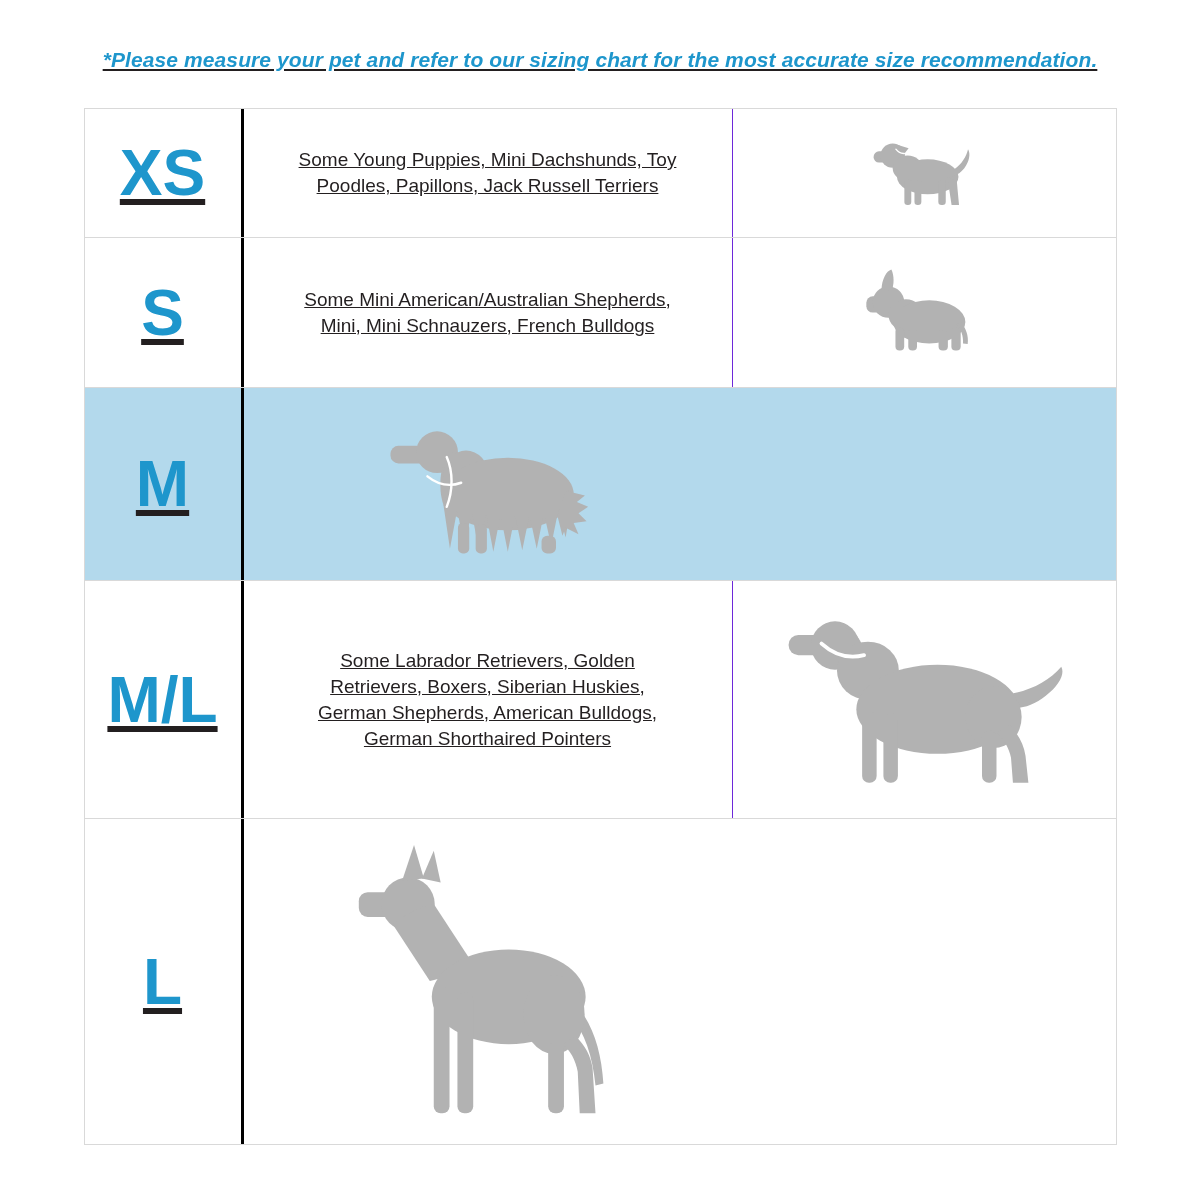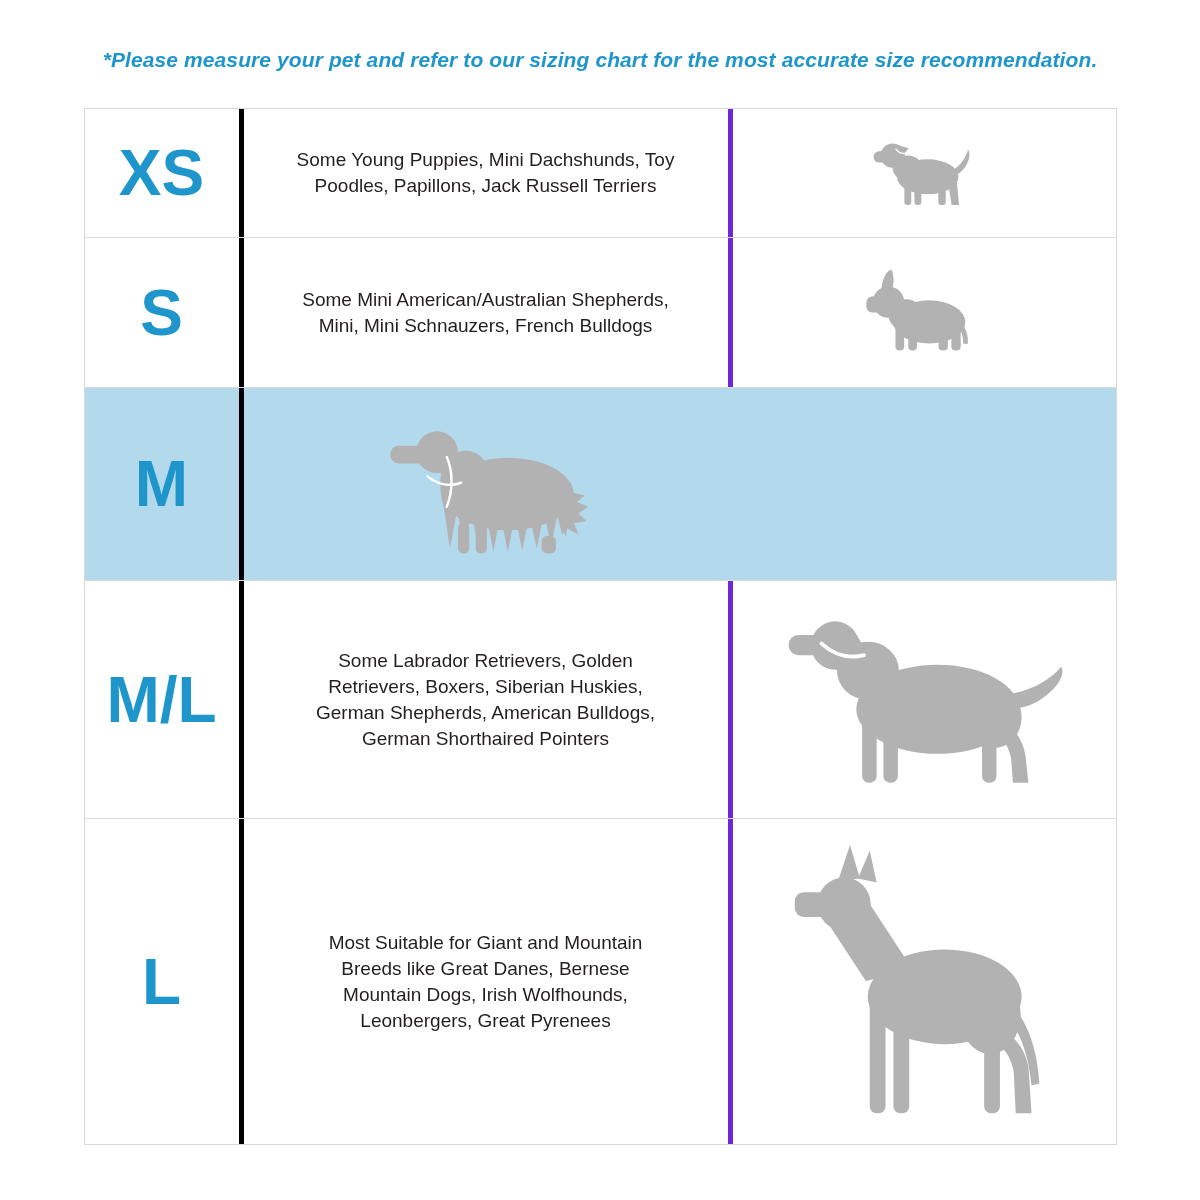--- a/index.html
+++ b/index.html
@@ -1,21 +1,21 @@
 <!DOCTYPE html>
 <html><head>
 <meta charset="utf-8">
 <style>
   html,body{margin:0;padding:0;}
   body{
     width:1200px;height:1200px;background:#ffffff;
     font-family:"Liberation Sans", sans-serif;
     color:#231f20;
   }
-  .page{width:1200px;height:1200px;overflow:hidden;position:relative;}
+  .page{width:1200px;height:1200px;overflow:hidden;position:relative;text-decoration:underline;}
   .disclaimer{
     margin:48px 20px 0;
     text-align:center;
     font-style:italic;
     font-weight:700;
     font-size:21px;
     color:#1e96cc;
     letter-spacing:.1px;
   }
   .size-table{
@@ -34,22 +34,22 @@
   .row-xs{height:129px;}
   .row-s{height:150px;}
   .row-m{height:193px;}
   .row-ml{height:238px;}
   .row-l{height:325px;}
   .row.highlight{background:#b3d9ec;}
   .cell{
     display:flex;align-items:center;justify-content:center;
     box-sizing:border-box;
   }
-  .size-cell{border-right:5px solid #000000;}
-  .desc-cell{border-right:5px solid #6d28d9;padding:10px 18px;}
+  .size-cell{border-right:3px solid #000000;}
+  .desc-cell{border-right:1px solid #6d28d9;padding:10px 18px;}
   .size-label{
     font-size:64px;
     font-weight:700;
     color:#1e96cc;
     line-height:1;
   }
   .breeds{
     margin:0;
     font-size:19px;
     line-height:26px;
@@ -171,26 +171,20 @@
             <path d="M238,126 C248,136 253,146 255,158 L258,186 L242,186 L240,160 C238,150 232,140 225,134 Z"></path>
           </g>
           <path d="M44,42 Q64,60 88,54" stroke="#ffffff" stroke-width="4" fill="none" stroke-linecap="round"></path>
         </svg>
       </div>
     </div>
 
     <div class="row row-l">
       <div class="cell size-cell">
         <span class="size-label">L</span>
-      </div>
-      <div class="cell desc-cell">
-        <p class="breeds">Most Suitable for Giant and Mountain
-Breeds like Great Danes, Bernese
-Mountain Dogs, Irish Wolfhounds,
-Leonbergers, Great Pyrenees</p>
       </div>
       <div class="cell dog-cell">
         <svg width="286" viewBox="0 0 290 290" xmlns="http://www.w3.org/2000/svg">
           <g fill="#b2b2b2">
             <rect x="14" y="54" width="52" height="25" rx="9"></rect>
             <circle cx="64" cy="66" r="27"></circle>
             <path d="M58,42 L70,6 L80,40 Z"></path>
             <path d="M78,40 L90,12 L97,44 Z"></path>
             <path d="M48,86 C62,76 78,68 90,66 L128,124 C112,136 97,142 86,144 Z"></path>
             <ellipse cx="166" cy="160" rx="78" ry="48"></ellipse>

